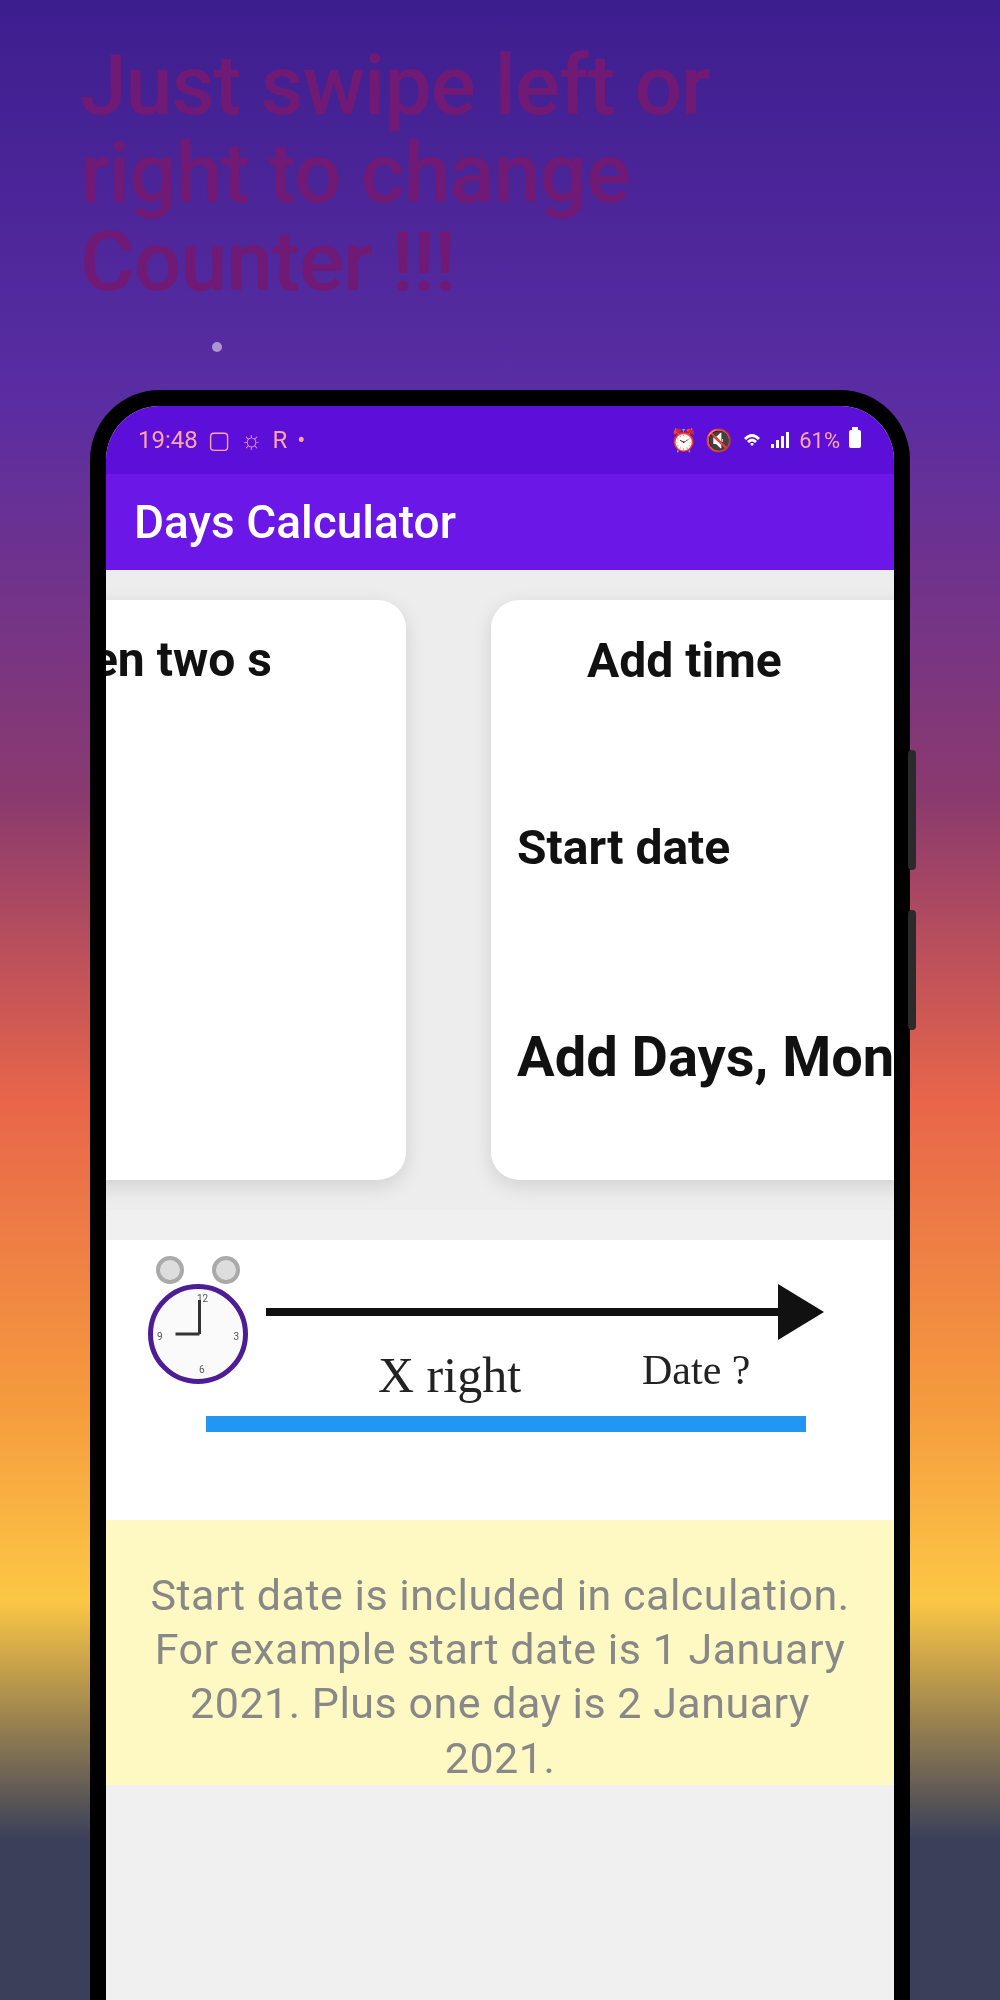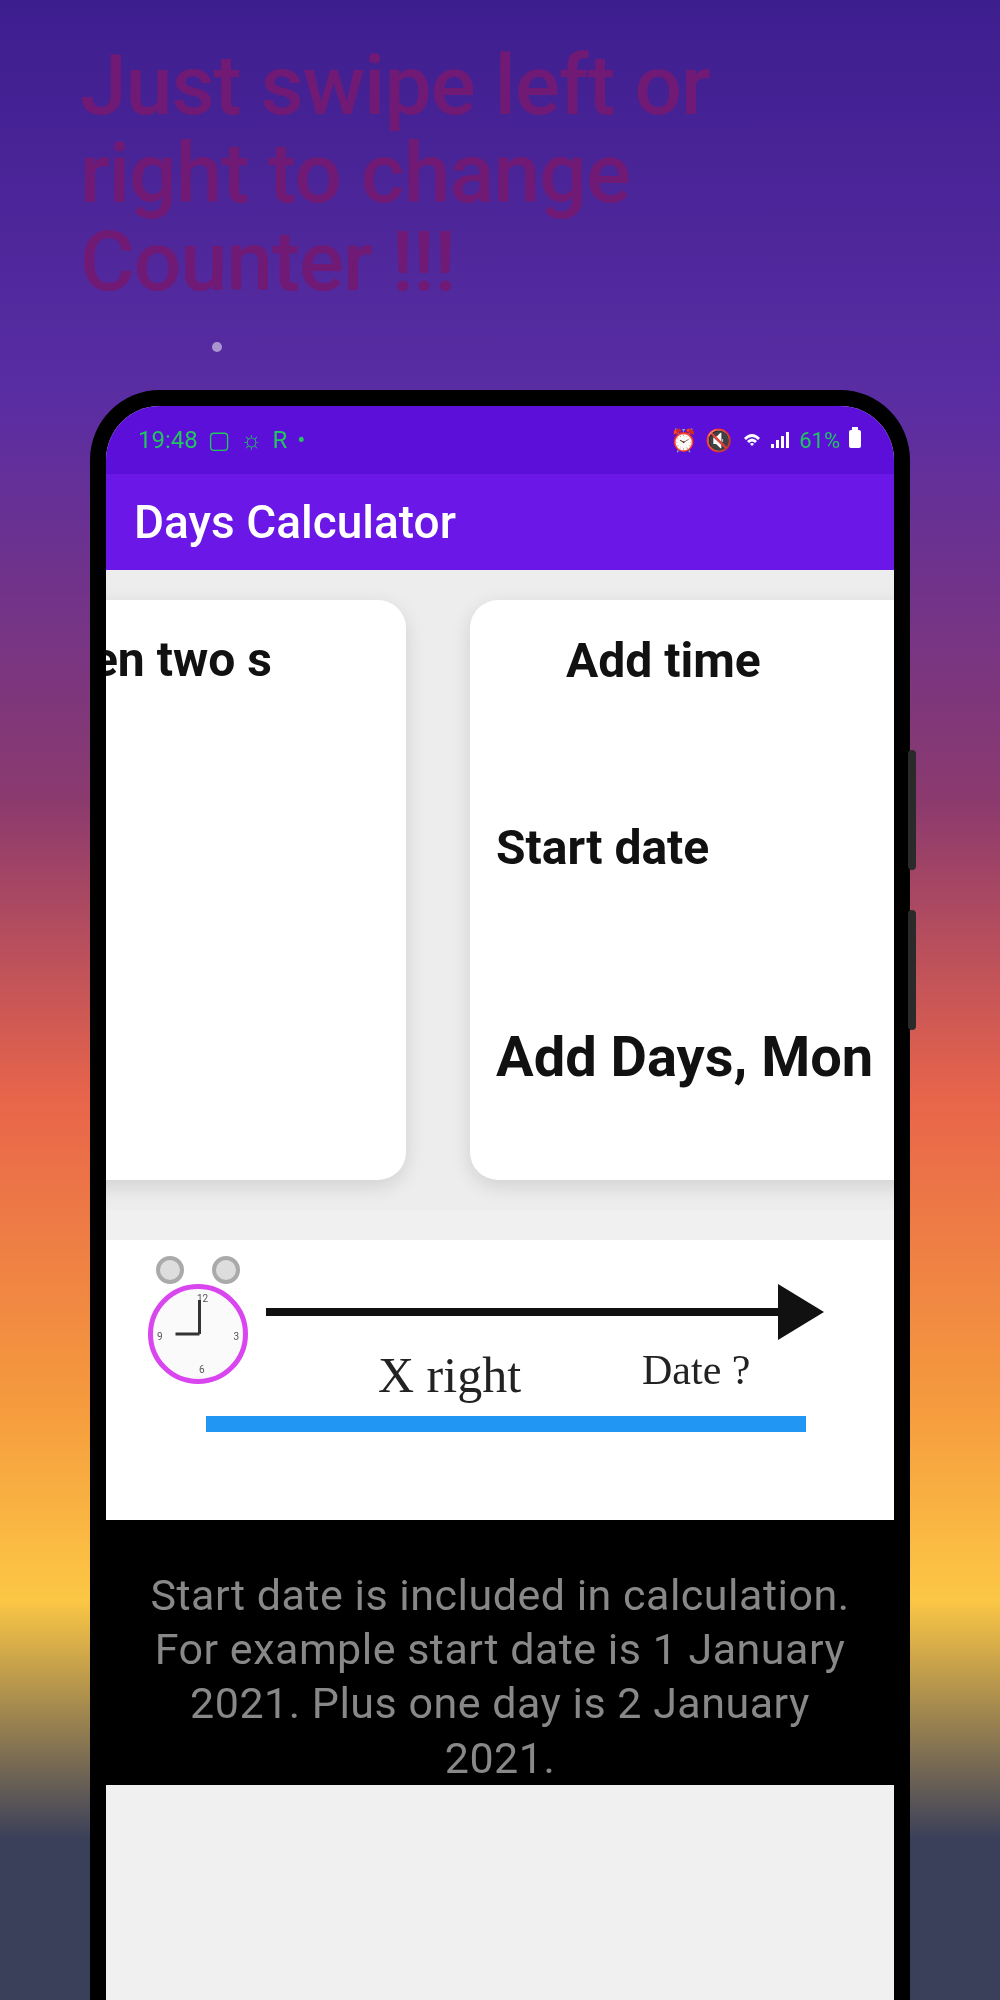--- a/index.html
+++ b/index.html
@@ -48,21 +48,21 @@
       overflow: hidden;
       position: relative;
     }
     .status-bar {
       height: 68px;
       background: #5c0fd9;
       display: flex;
       align-items: center;
       justify-content: space-between;
       padding: 0 32px;
-      color: #22c55e;
+      color: #fca5a5;
       font-size: 24px;
     }
     .status-left { display: flex; align-items: center; gap: 10px; }
     .status-right { display: flex; align-items: center; gap: 8px; font-size: 22px; }
     .app-bar {
       height: 96px;
       background: #6a17e8;
       display: flex;
       align-items: center;
       padding: 12px 28px;
@@ -96,21 +96,21 @@
     }
     .card-left-text {
       font-size: 48px;
       font-weight: 700;
       color: #111;
       padding: 30px 20px;
       line-height: 1.25;
     }
     .card-right {
       top: 30px;
-      left: 364px;
+      left: 385px;
       width: 480px;
       height: 580px;
     }
     .card-right-title {
       font-size: 48px;
       font-weight: 700;
       color: #111;
       padding: 32px 20px 0 96px;
       white-space: nowrap;
     }
@@ -140,21 +140,21 @@
       top: 12px;
       width: 120px;
       height: 140px;
     }
     .clock-body {
       position: absolute;
       bottom: 8px;
       left: 10px;
       width: 100px;
       height: 100px;
-      border: 5px solid #d946ef;
+      border: 5px solid #4c1d95;
       border-radius: 50%;
       background: #fafafa;
     }
     .clock-face { position: absolute; inset: 6px; border-radius: 50%; }
     .clock-num { position:absolute; font-size:10px; color:#555; }
     .clock-hand {
       position: absolute;
       left: 50%;
       top: 50%;
       width: 3px;
@@ -206,21 +206,21 @@
     }
     .blue-line {
       position: absolute;
       top: 176px;
       left: 100px;
       width: 600px;
       height: 16px;
       background: #2196f3;
     }
     .desc-block {
-      background: #000000;
+      background: #fef9c3;
       padding: 48px 24px 0 24px;
       text-align: center;
     }
     .desc {
       font-size: 43px;
       color: #888;
       line-height: 1.26;
       letter-spacing: 0.5px;
     }
     .side-btn {

